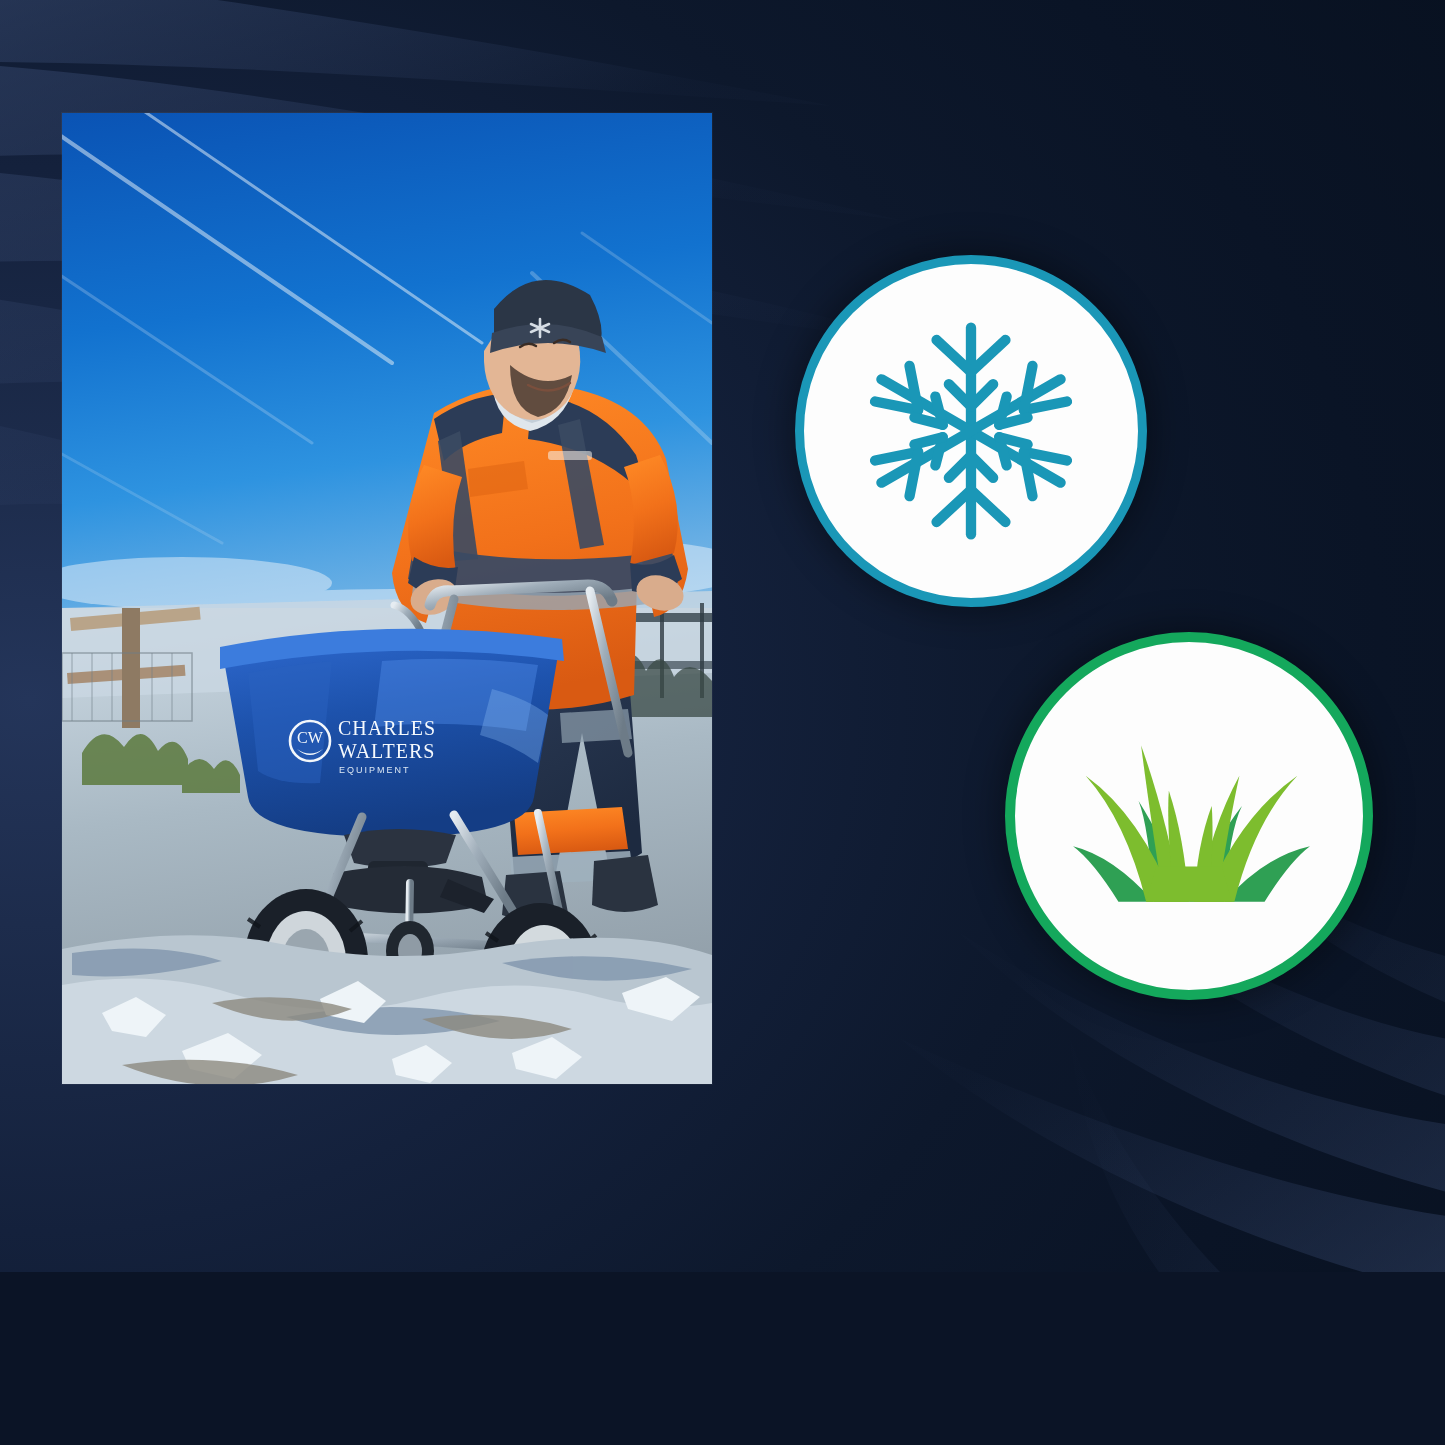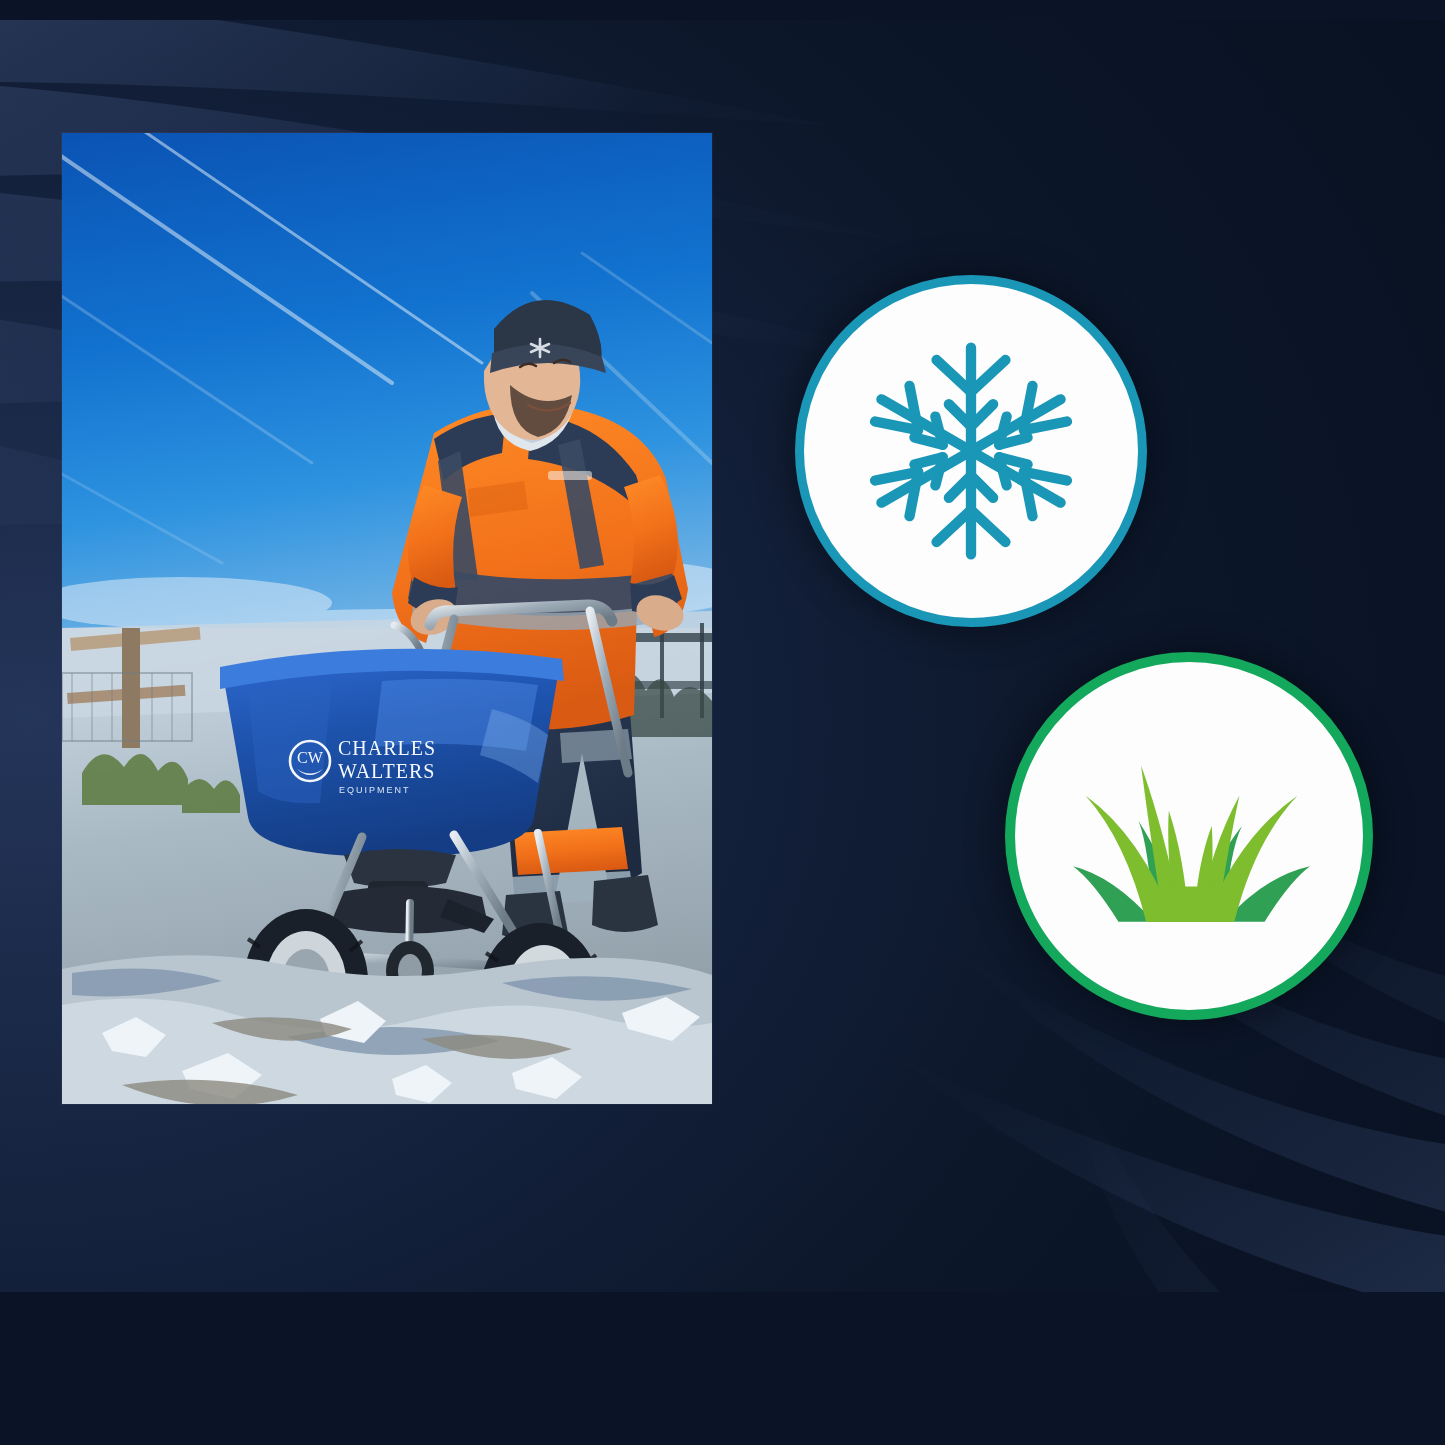--- a/index.html
+++ b/index.html
@@ -8,21 +8,20 @@
     background:#0b1426;
     font-family:"Liberation Sans", sans-serif;
     overflow:hidden;
   }
   #stage{
     position:relative;
     width:1445px;height:1272px;
     overflow:hidden;
     background:
       radial-gradient(120% 110% at 2% 55%, #24355a 0%, #1d2c4c 16%, #14213c 38%, #0d182c 60%, #0a1426 78%, #081120 100%);
-    margin-top: 20px;
   }
   
   .streaks{position:absolute;inset:0;pointer-events:none;}
   .streaks svg{display:block;width:100%;height:100%;}
 
   
   .photo{
     position:absolute;
     left:62px;top:113px;width:650px;height:971px;
     overflow:hidden;

